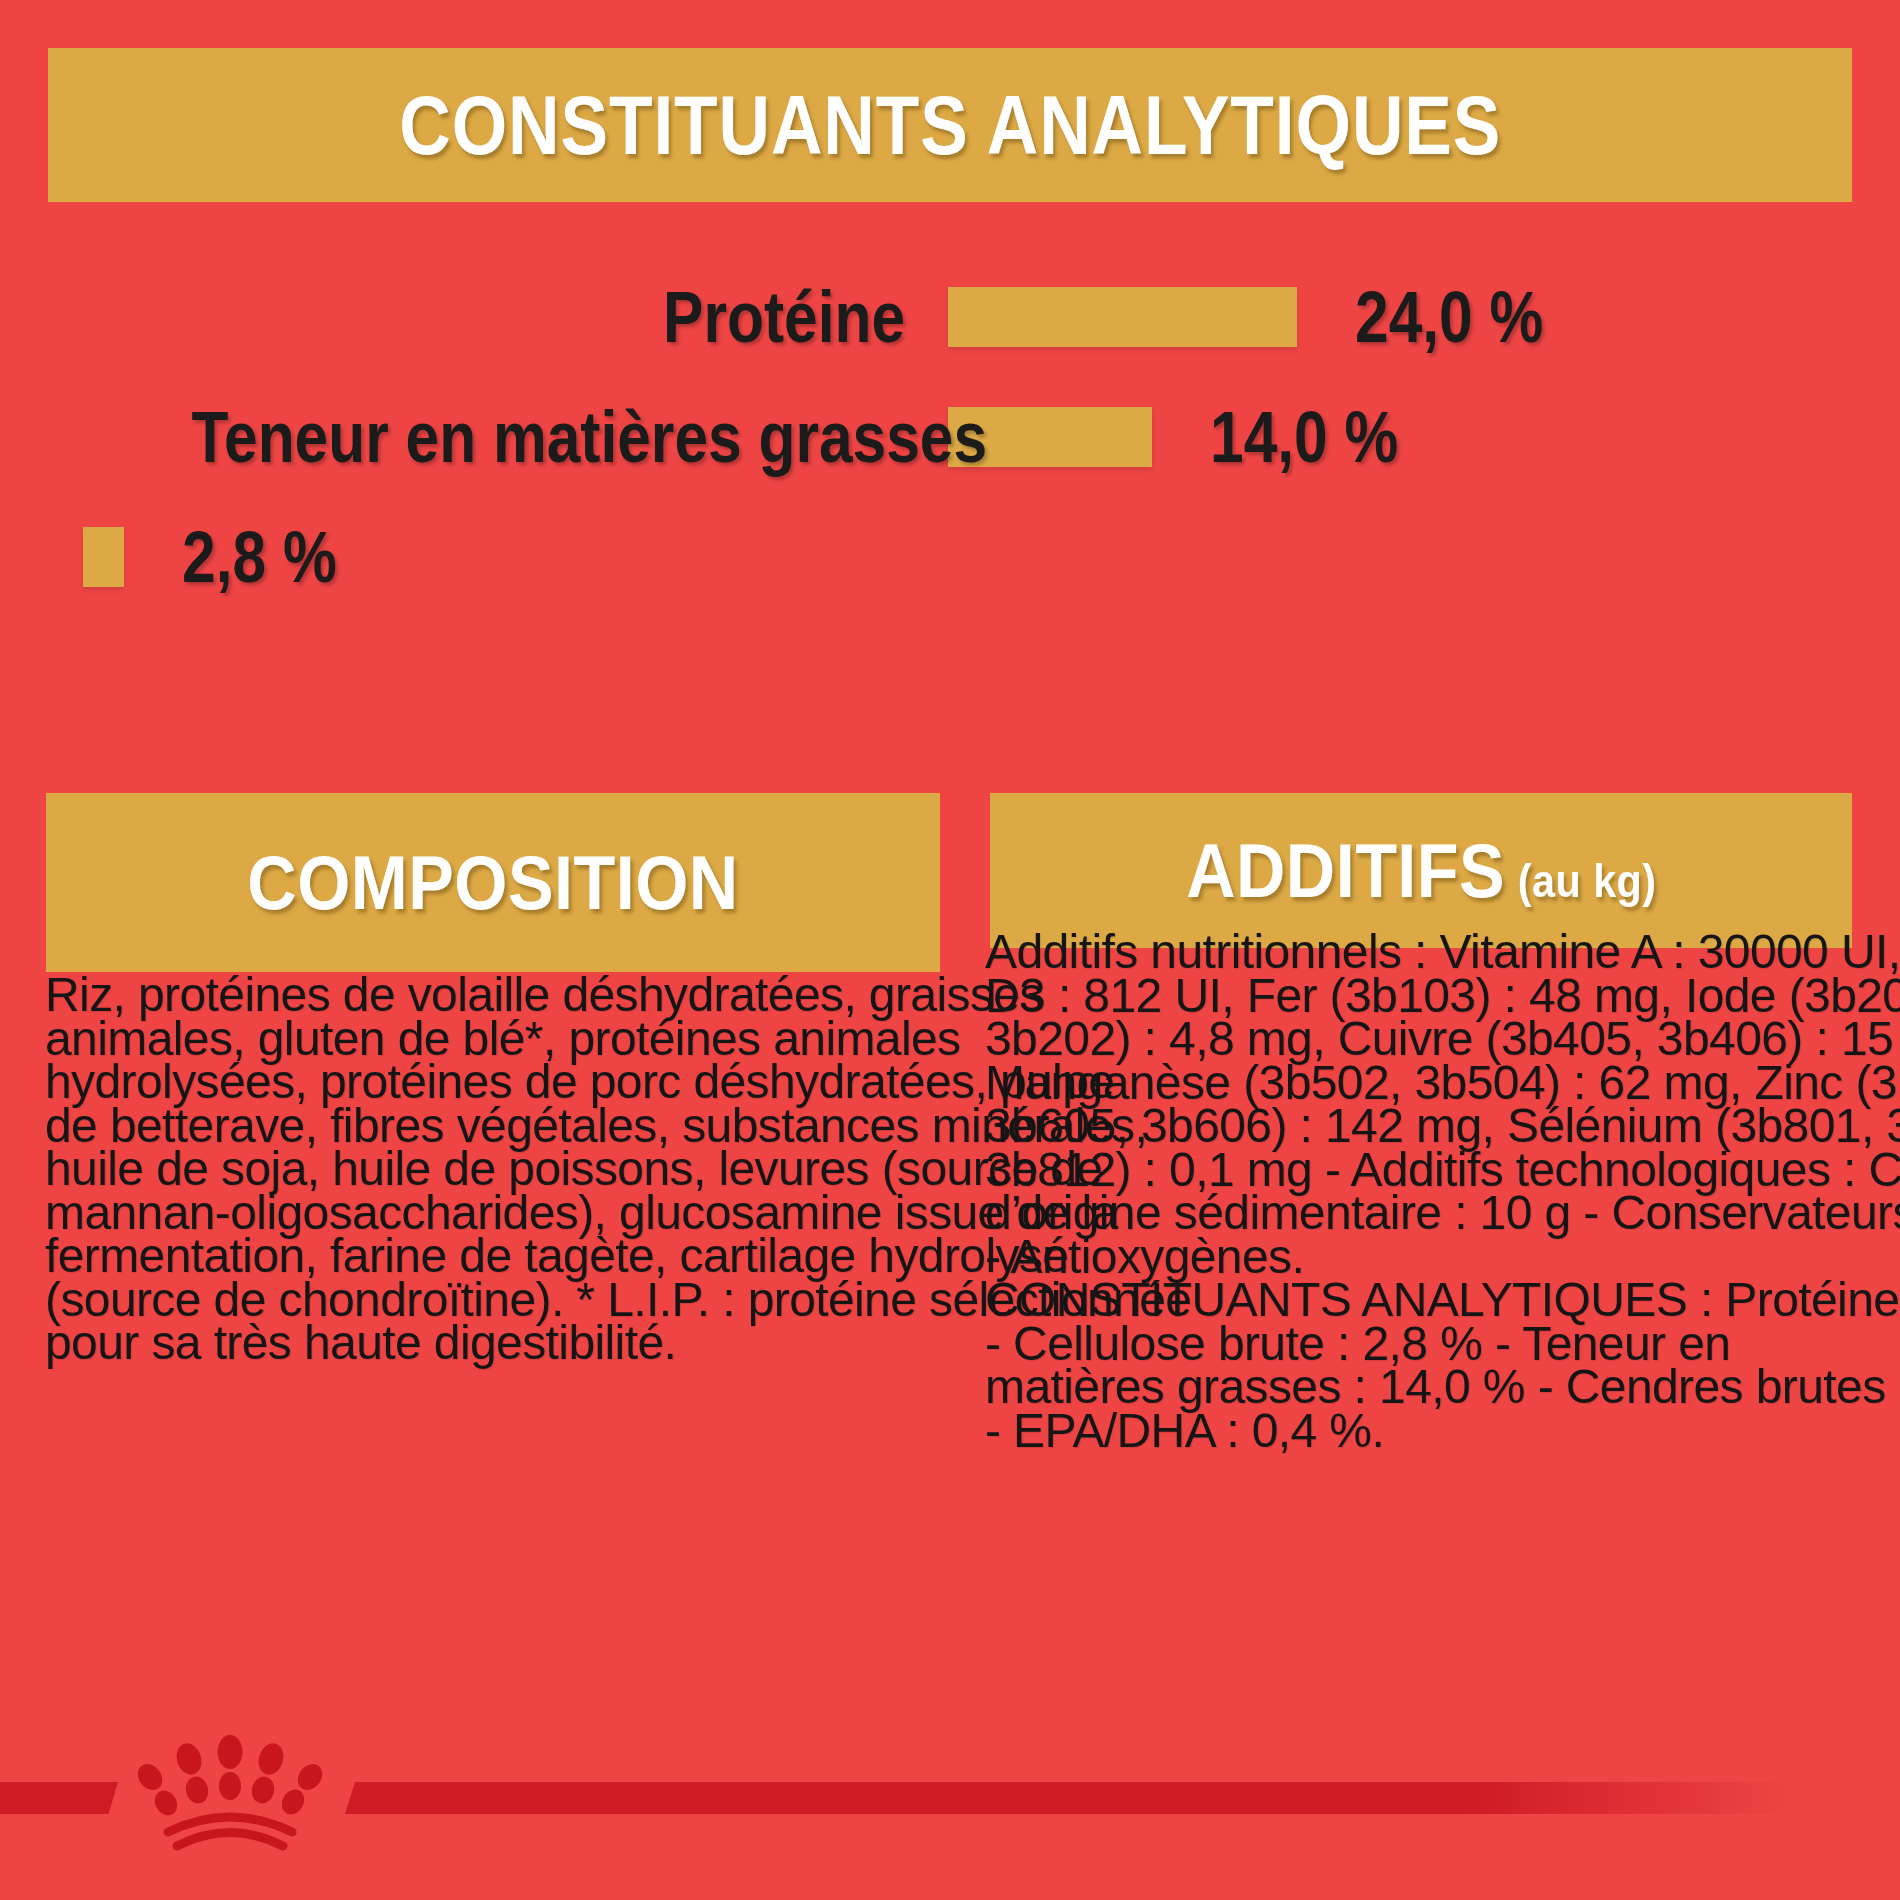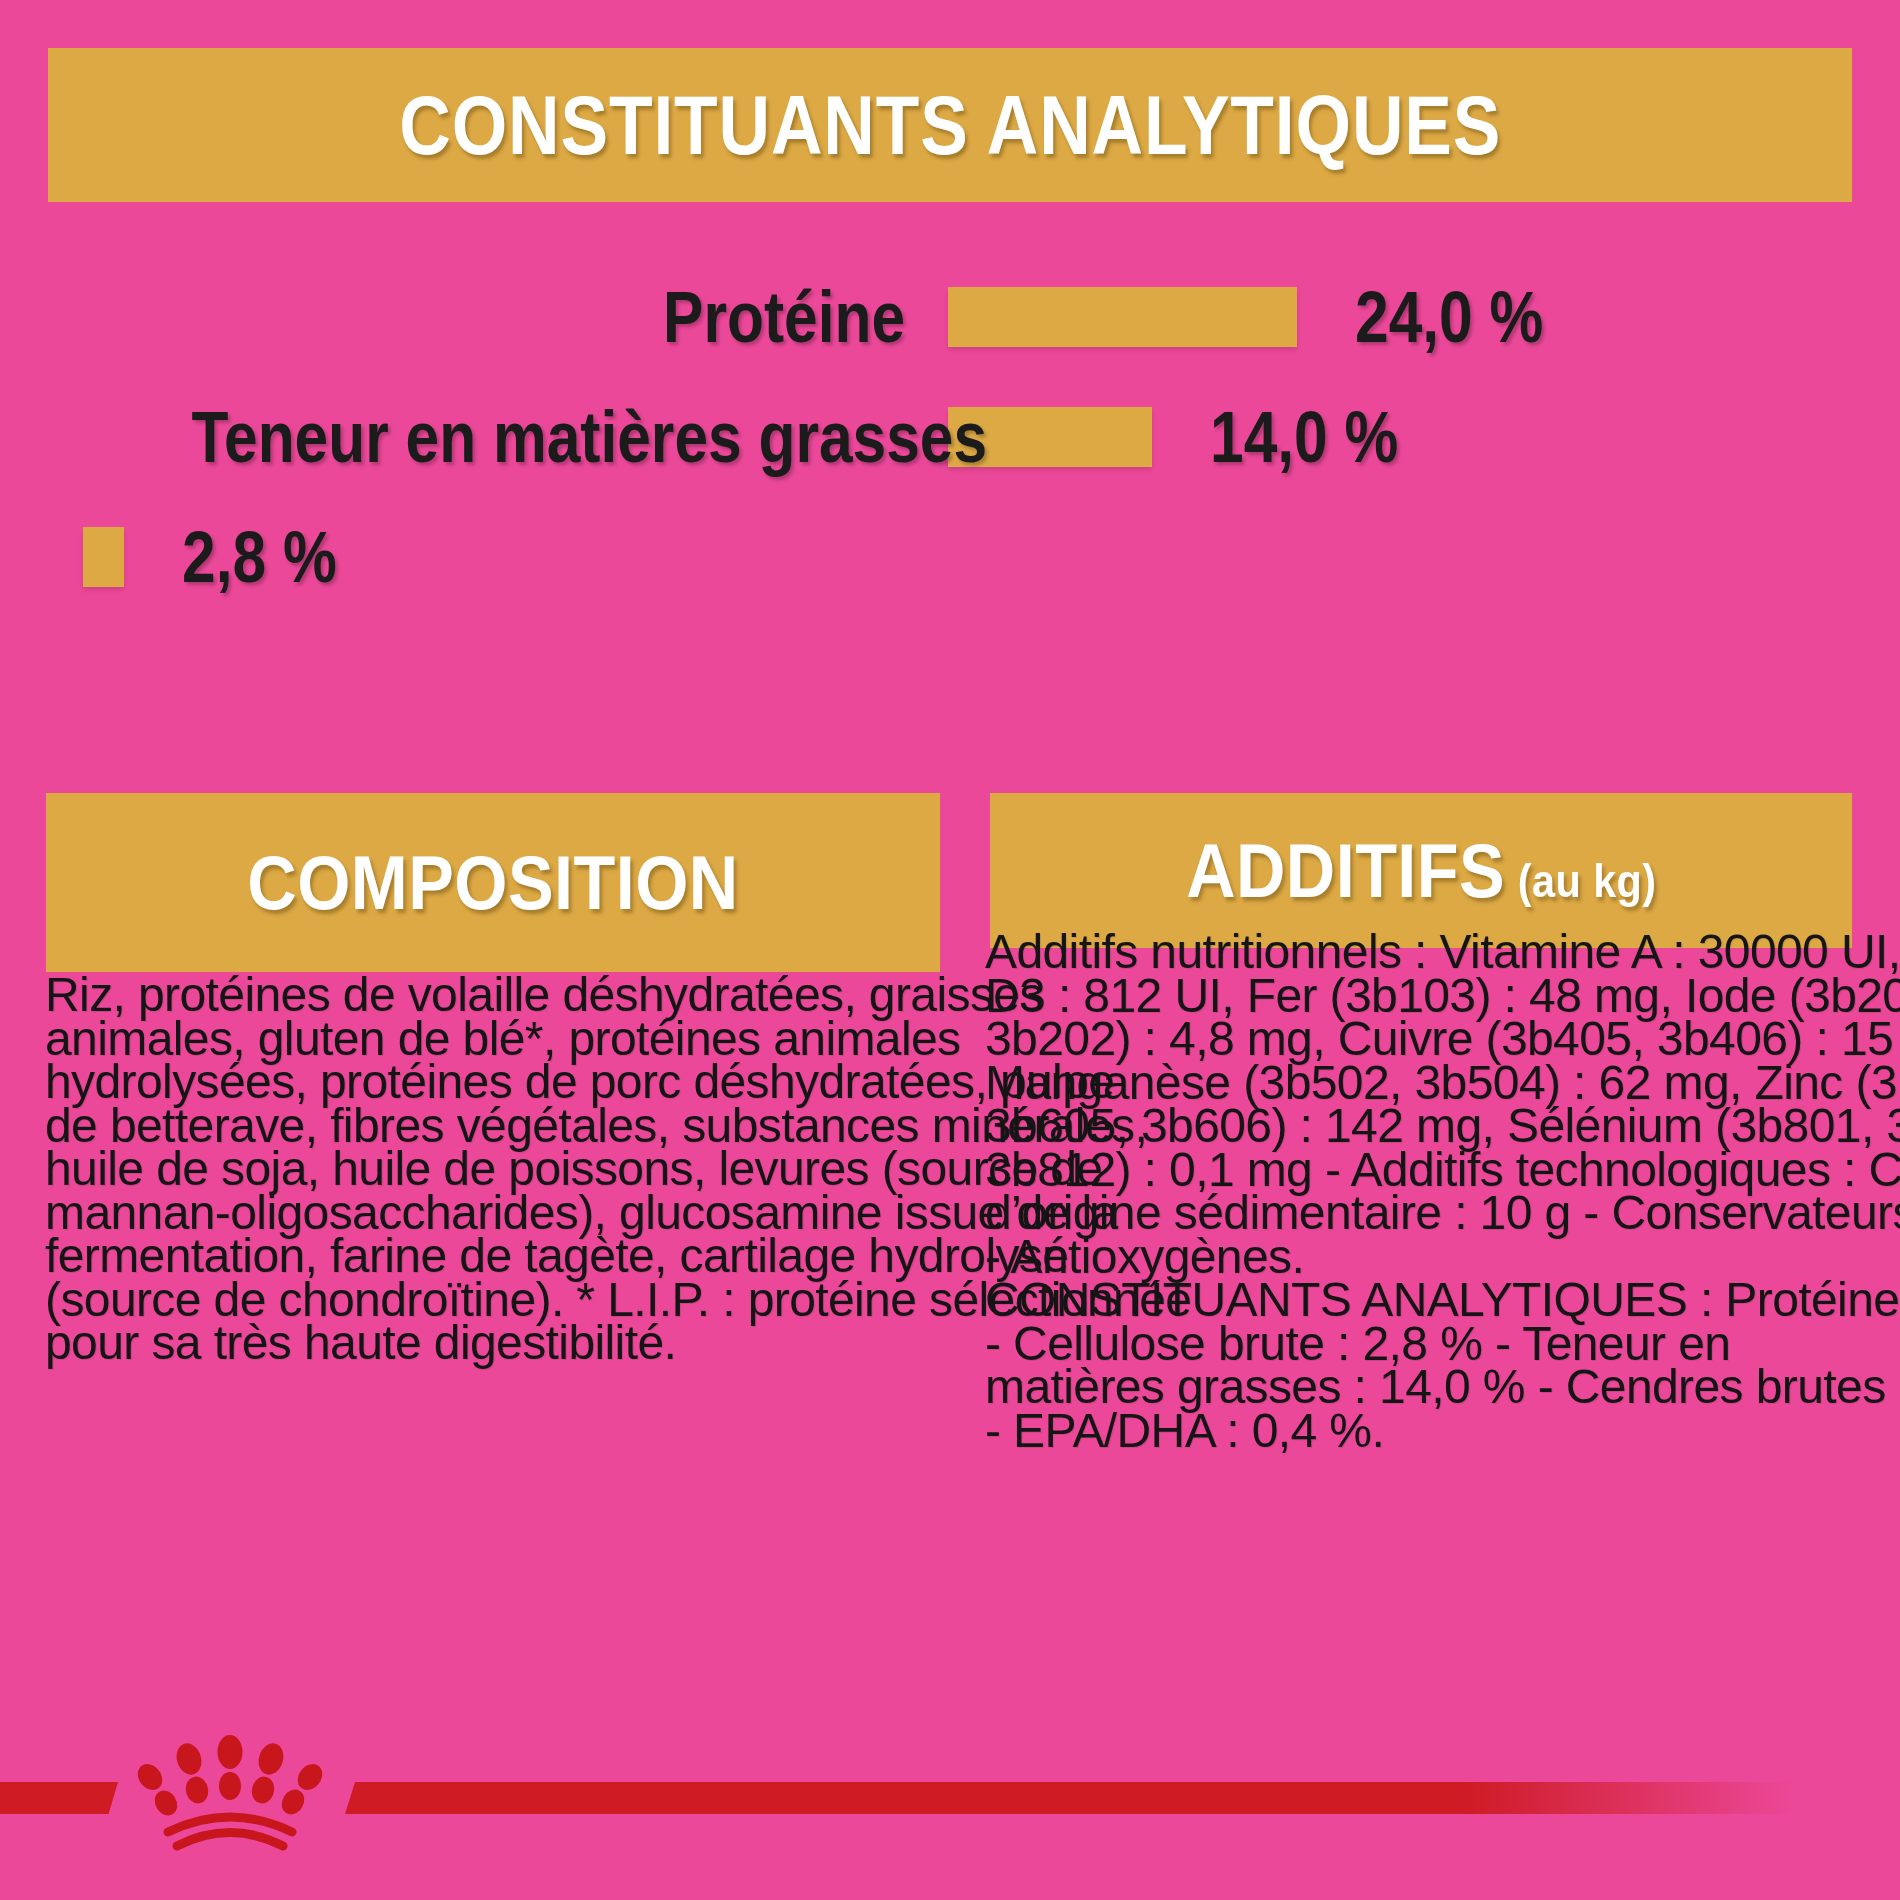--- a/index.html
+++ b/index.html
@@ -1,17 +1,17 @@
 <!DOCTYPE html>
 <html><head>
 <meta charset="utf-8">
 <style>
   html,body { margin:0; padding:0; background:#ffffff; }
   .page {
-    position:relative; width:1900px; height:1900px; background:#ec4899;
+    position:relative; width:1900px; height:1900px; background:#ef4444;
     font-family:"Liberation Sans", sans-serif; overflow:hidden; color:#1b1b1b;
   }
 
   
   .banner {
     position:absolute; background:#DCA945;
     display:flex; align-items:center; justify-content:center;
   }
   .banner-top { left:48px; top:48px; width:1804px; height:154px; }
   .banner-comp { left:46px; top:793px; width:894px; height:179px; }

